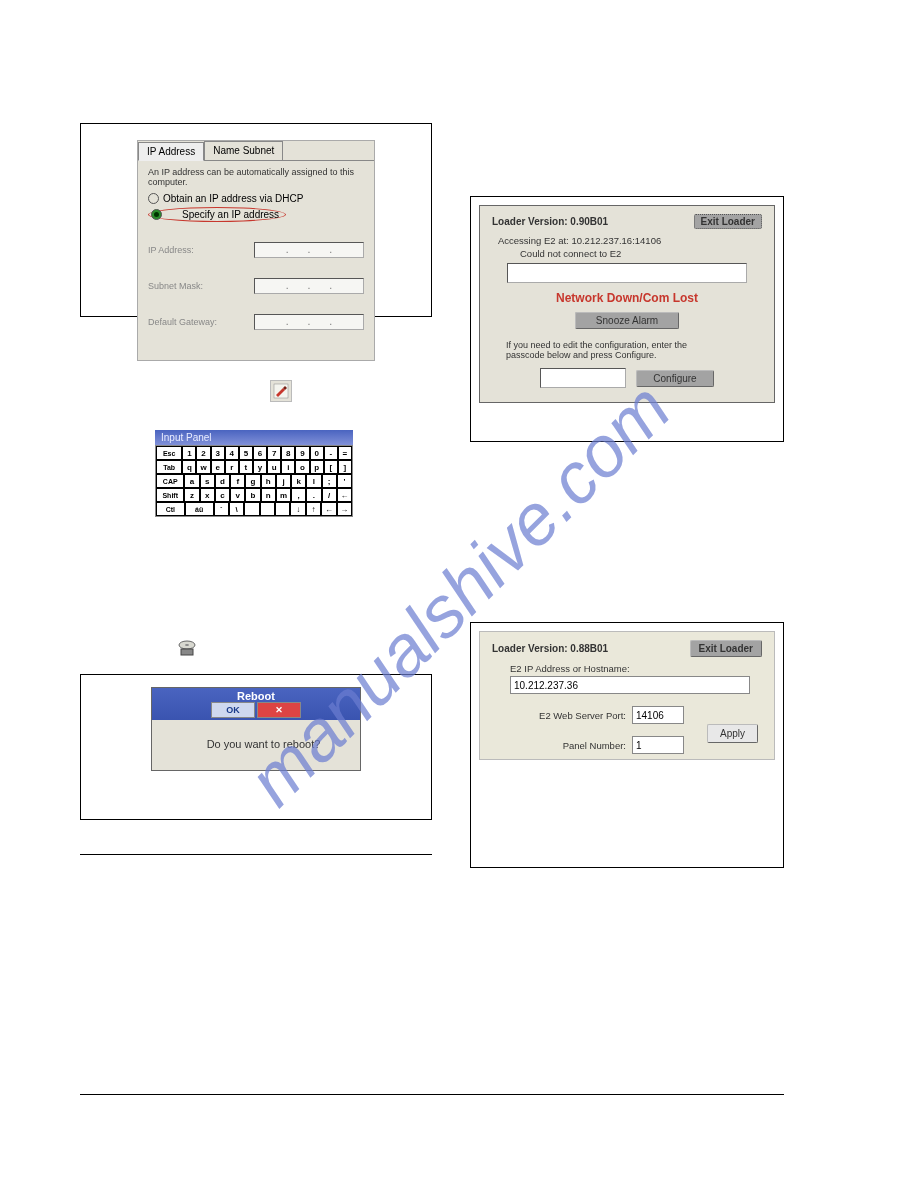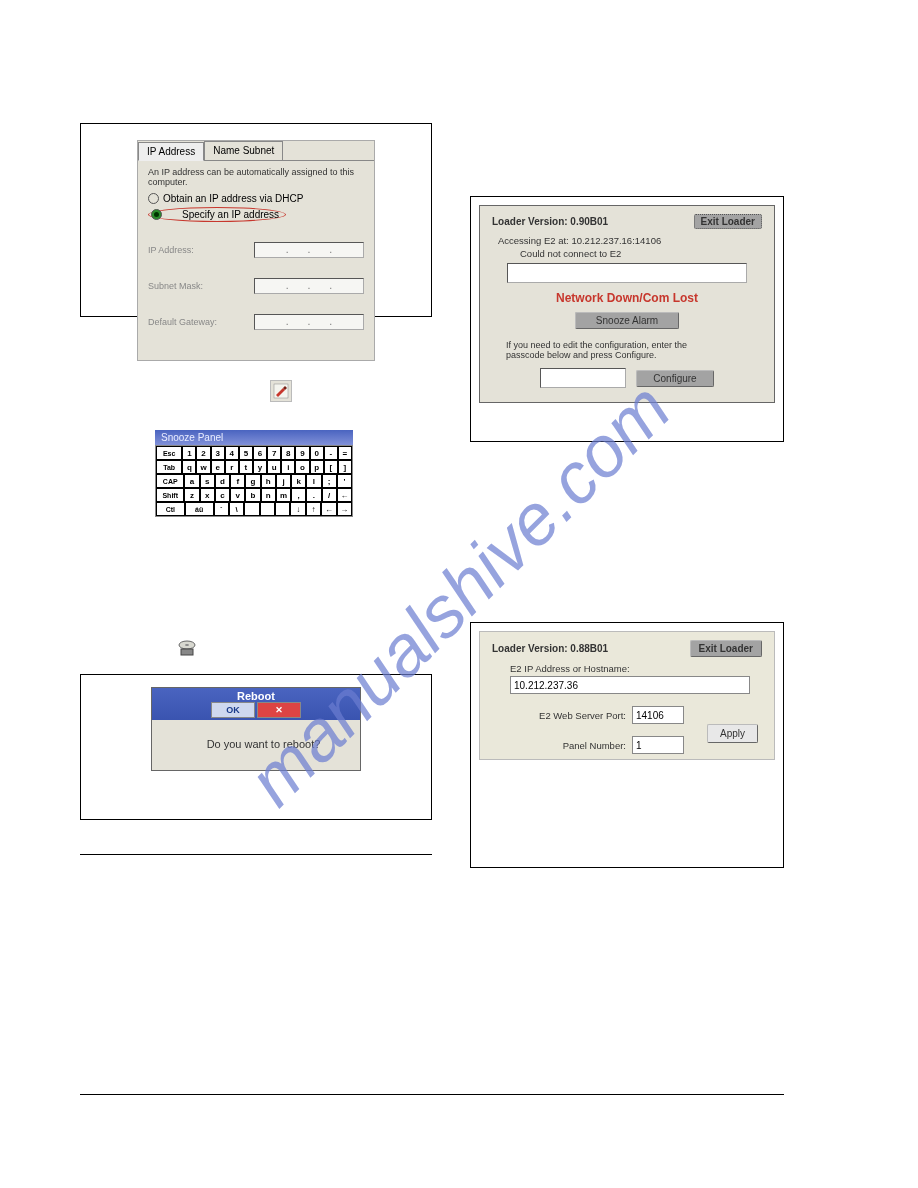--- a/index.html
+++ b/index.html
@@ -189,21 +189,21 @@
 
 <div class="smallicon smallicon1">
   <svg class="pencil-svg" viewBox="0 0 16 16">
     <rect x="1" y="1" width="14" height="14" fill="#f4f4ee" stroke="#888" stroke-width="0.5"></rect>
     <path d="M3 12 L10 5 L12 7 L5 14 Z" fill="#c7372d"></path>
     <path d="M10 5 L12 3 L14 5 L12 7 Z" fill="#772217"></path>
   </svg>
 </div>
 
 <div class="kbd-wrap">
-  <div class="kbd-title">Snooze Panel</div>
+  <div class="kbd-title">Input Panel</div>
   <div class="kbd">
     <div class="kbd-row">
       <div class="key wide">Esc</div>
       <div class="key">1</div>
       <div class="key">2</div>
       <div class="key">3</div>
       <div class="key">4</div>
       <div class="key">5</div>
       <div class="key">6</div>
       <div class="key">7</div>

